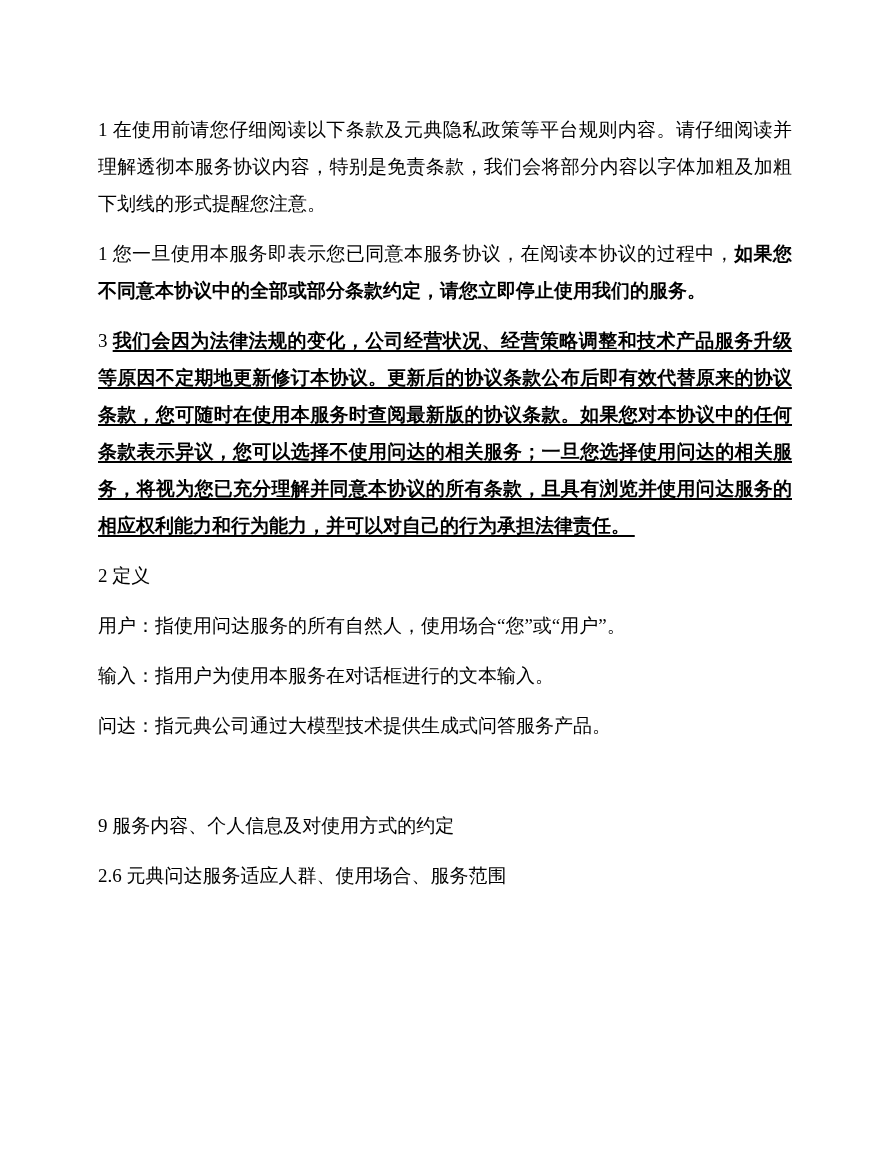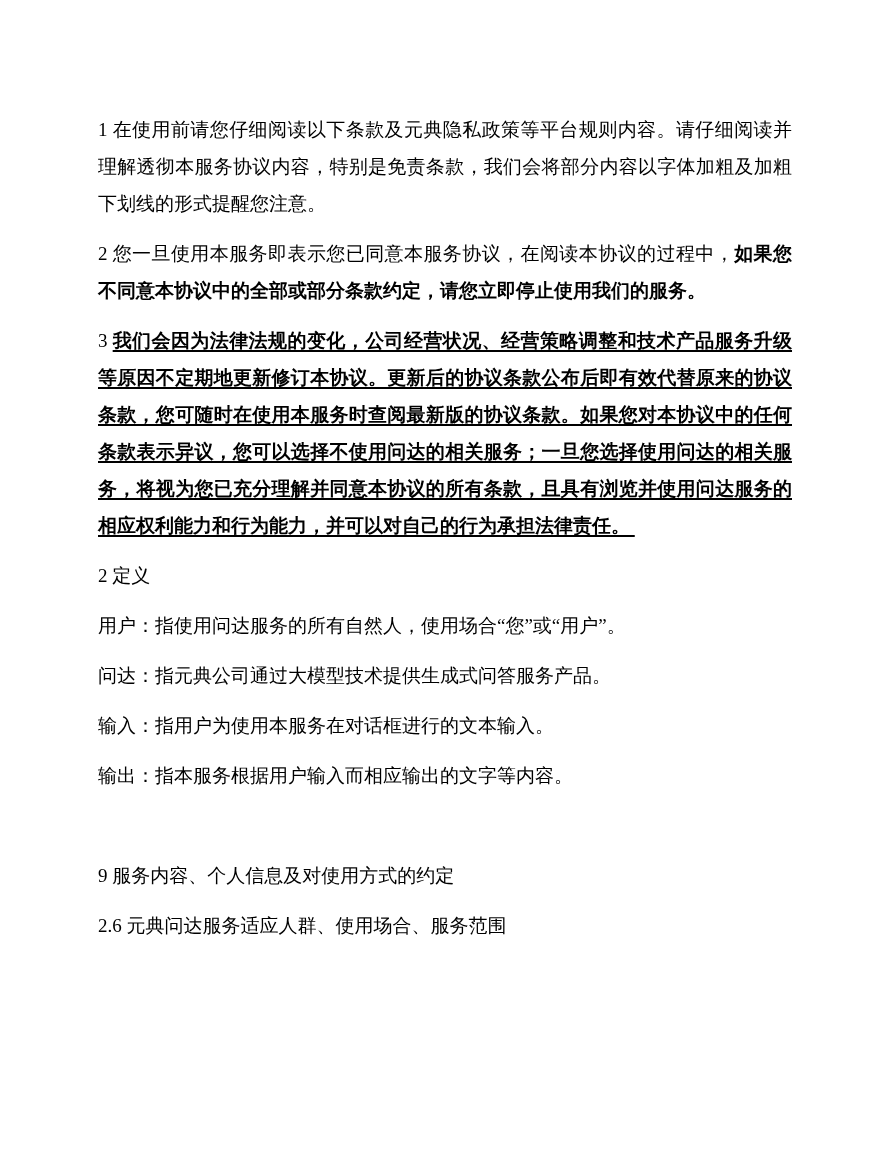--- a/index.html
+++ b/index.html
@@ -46,33 +46,32 @@
   }
 </style>
 </head>
 <body>
 
 <div class="page">
   <div class="content">
 
     <p><span class="run-normal">1 在使用前请您仔细阅读以下条款及元典隐私政策等平台规则内容。请仔细阅读并理解透彻本服务协议内容，特别是免责条款，我们会将部分内容以字体加粗及加粗下划线的形式提醒您注意。</span></p>
 
-    <p><span class="run-normal">2 您一旦使用本服务即表示您已同意本服务协议，在阅读本协议的过程中，</span><span class="run-bold">如果您不同意本协议中的全部或部分条款约定，请您立即停止使用我们的服务。</span></p>
+    <p><span class="run-normal">1 您一旦使用本服务即表示您已同意本服务协议，在阅读本协议的过程中，</span><span class="run-bold">如果您不同意本协议中的全部或部分条款约定，请您立即停止使用我们的服务。</span></p>
 
     <p><span class="run-normal">3 </span><span class="run-bold-underline">我们会因为法律法规的变化，公司经营状况、经营策略调整和技术产品服务升级等原因不定期地更新修订本协议。更新后的协议条款公布后即有效代替原来的协议条款，您可随时在使用本服务时查阅最新版的协议条款。如果您对本协议中的任何条款表示异议，您可以选择不使用问达的相关服务；一旦您选择使用问达的相关服务，将视为您已充分理解并同意本协议的所有条款，且具有浏览并使用问达服务的相应权利能力和行为能力，并可以对自己的行为承担法律责任。&nbsp;</span></p>
 
     <p><span class="run-normal">2 定义</span></p>
 
     <p><span class="run-normal">用户：指使用问达服务的所有自然人，使用场合“您”或“用户”。</span></p>
 
+    <p><span class="run-normal">输入：指用户为使用本服务在对话框进行的文本输入。</span></p>
+
     <p><span class="run-normal">问达：指元典公司通过大模型技术提供生成式问答服务产品。</span></p>
 
-    <p><span class="run-normal">输入：指用户为使用本服务在对话框进行的文本输入。</span></p>
-
-    <p><span class="run-normal">输出：指本服务根据用户输入而相应输出的文字等内容。</span></p>
 
     <p class="empty-line"></p>
 
     <p><span class="run-normal">9 服务内容、个人信息及对使用方式的约定</span></p>
 
     <p><span class="run-normal">2.6 元典问达服务适应人群、使用场合、服务范围</span></p>
 
   </div>
 </div>
 

